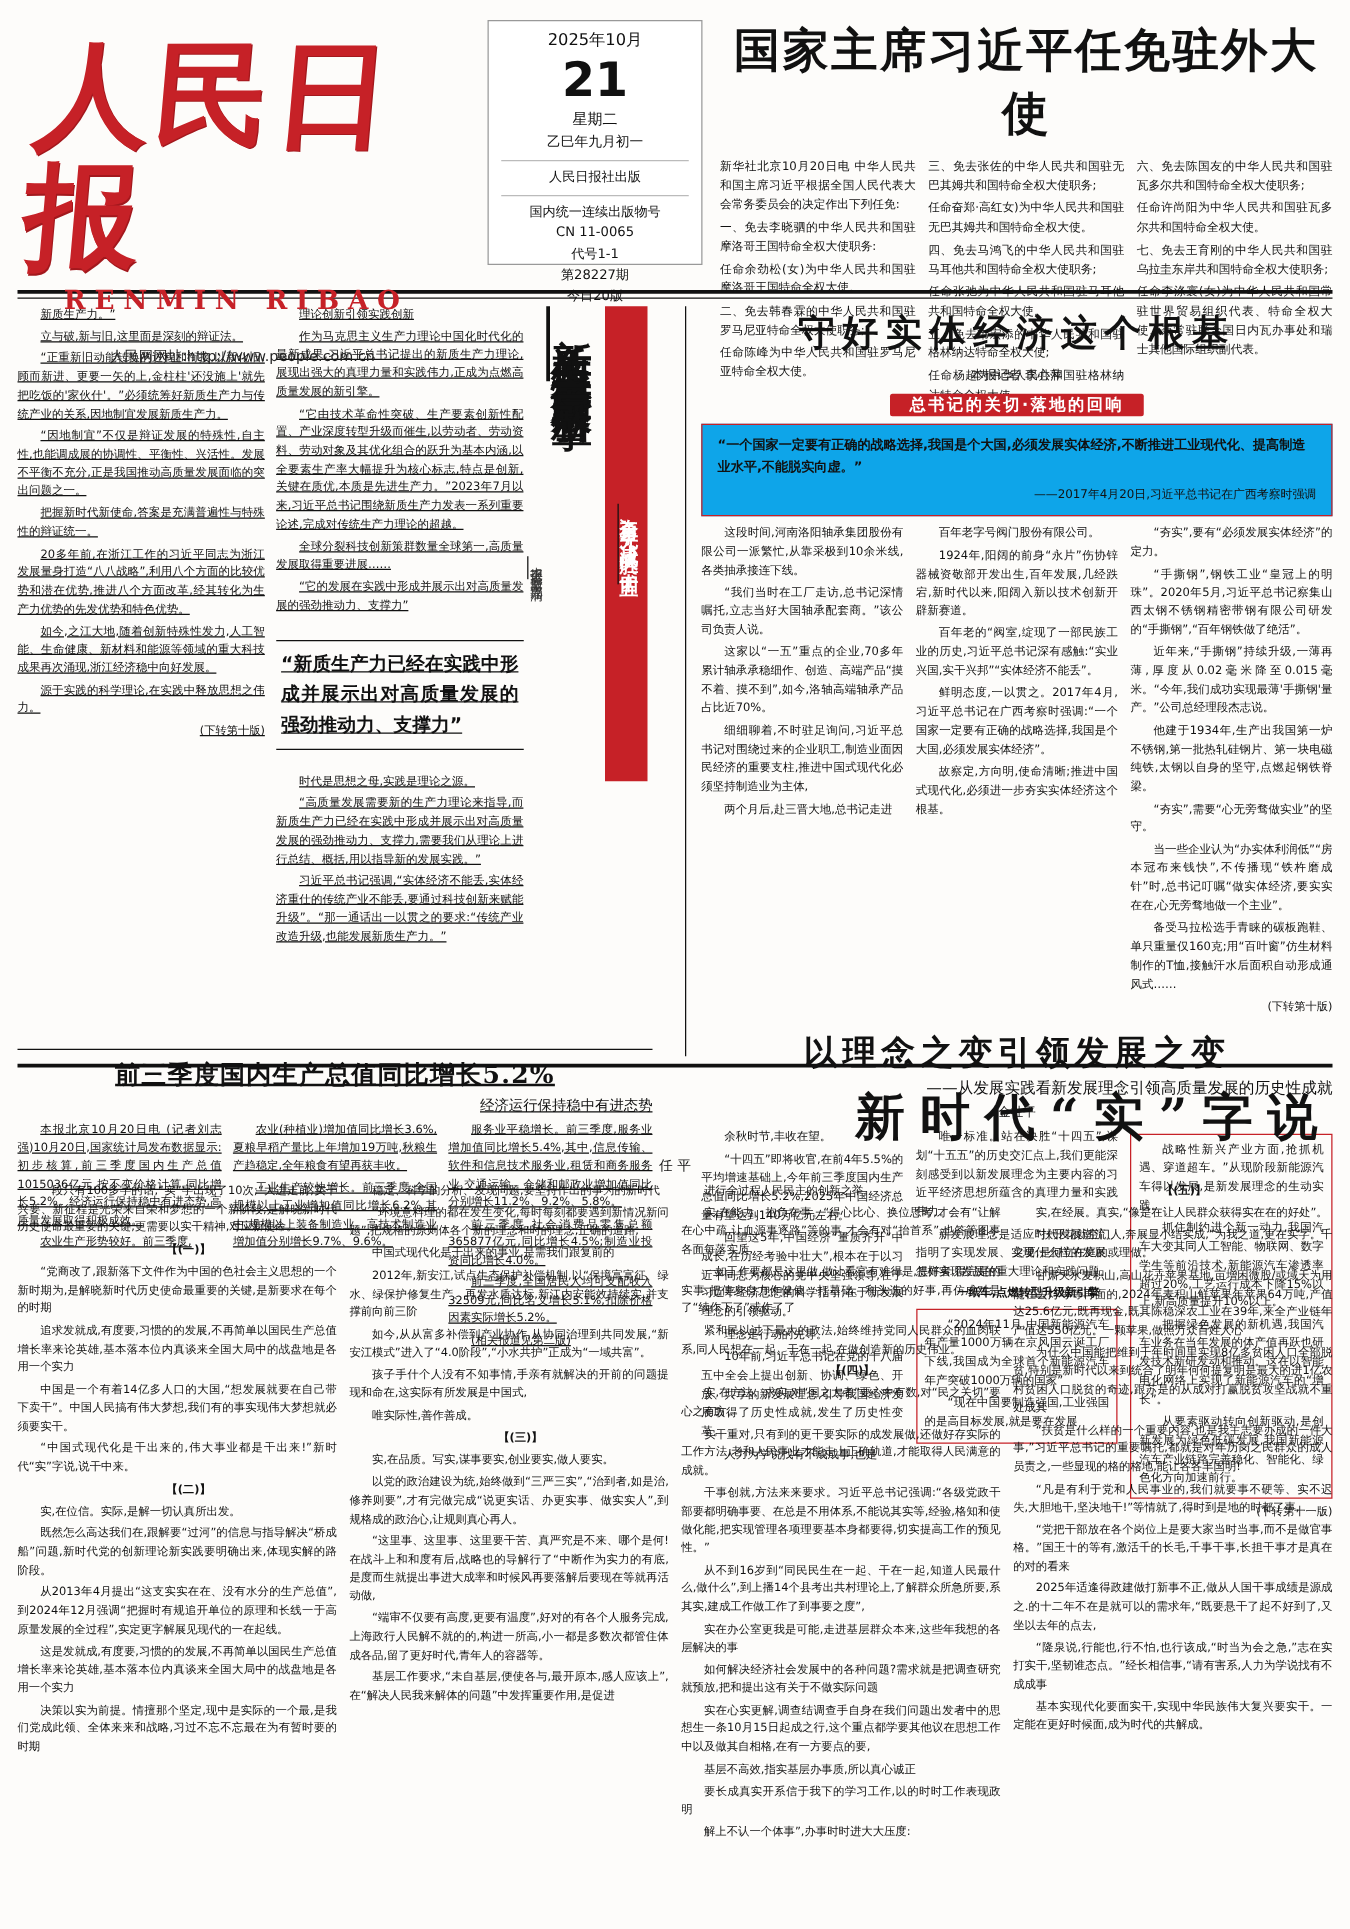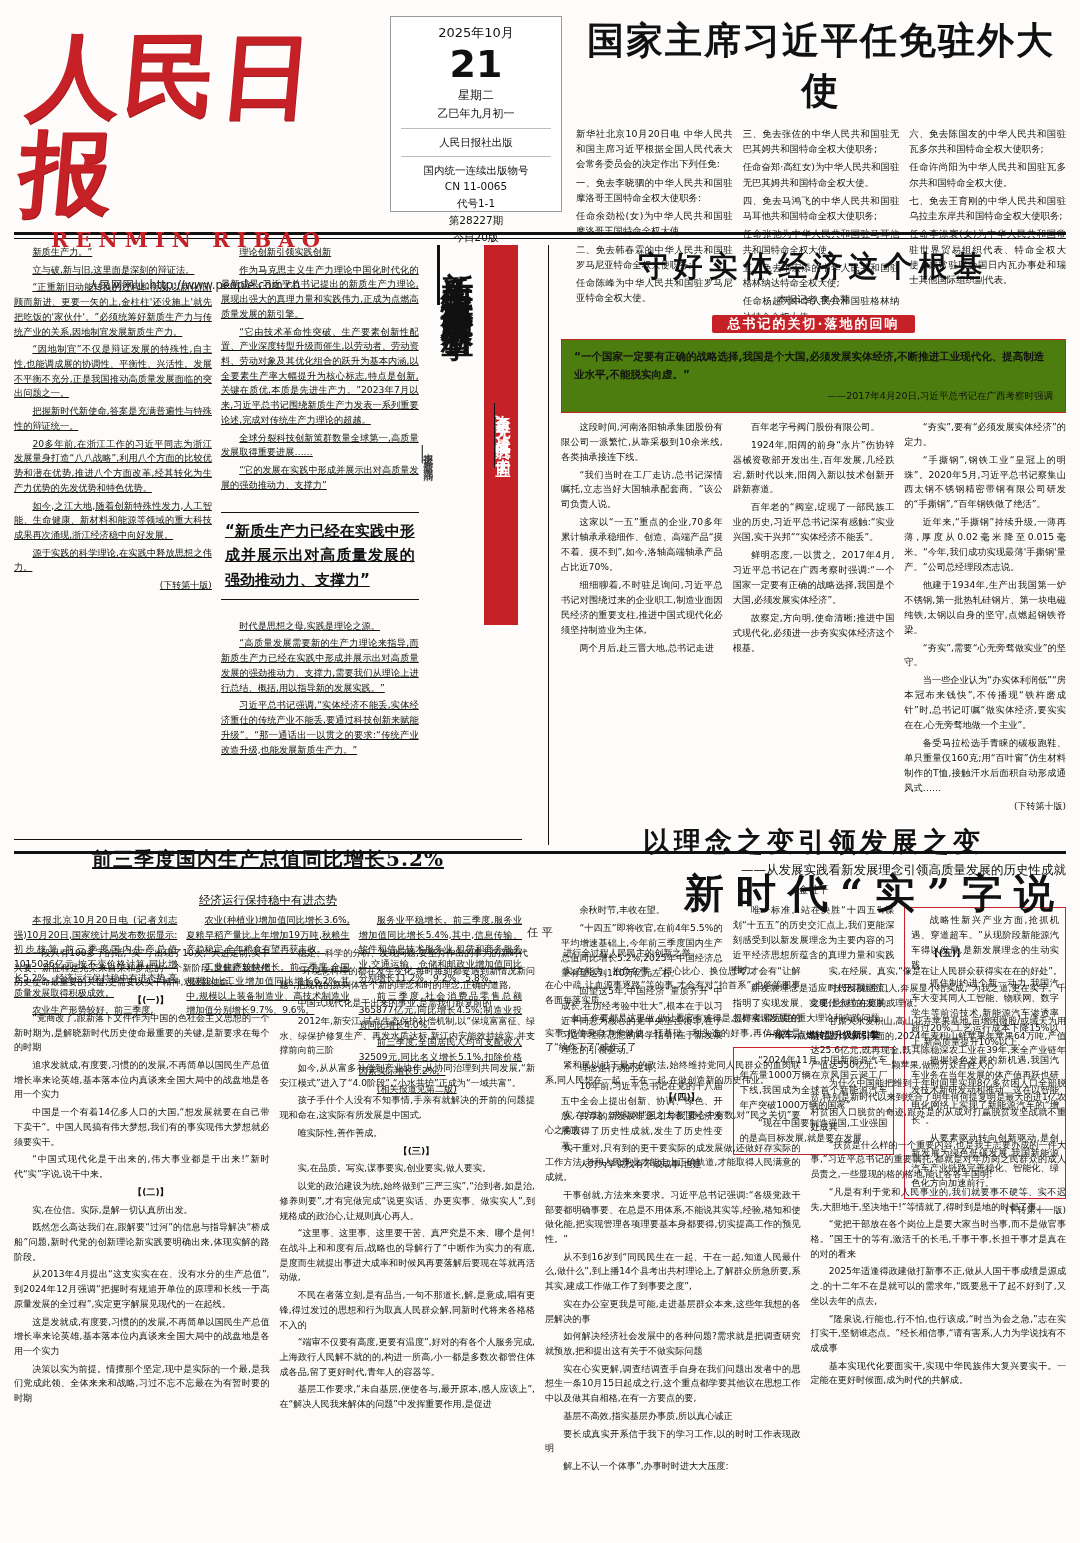--- a/index.html
+++ b/index.html
@@ -88,42 +88,42 @@
     font-family:"DejaVu Serif","Liberation Serif",serif;
     font-size:29px;font-weight:bold;letter-spacing:6px;text-align:center;margin:2px 0 6px;
   }
   .byline{text-align:center;font-size:10px;margin-bottom:6px;}
   .redbar{
     background:#c62127;color:#fff;display:inline-block;padding:0 16px;font-size:13px;font-weight:bold;
     letter-spacing:2px;border-radius:2px;
   }
   .redbar-wrap{text-align:center;margin:2px 0 6px;}
   .redquote{
-    border:1px solid #c62127;background:#4d7c0f;padding:8px 12px;font-size:10.5px;line-height:1.7;
+    border:1px solid #c62127;background:#0ea5e9;padding:8px 12px;font-size:10.5px;line-height:1.7;
     font-weight:bold;color:#111;margin-bottom:7px;
   }
   .redquote .attrib{display:block;text-align:right;font-weight:normal;font-size:9.5px;margin-top:4px;}
   .rt-cols{display:flex;gap:10px;font-size:9.2px;line-height:1.62;text-align:justify;}
   .rt-cols .c{flex:1;}
   .rt-cols p{margin:0 0 3px;text-indent:2em;}
   .boxred{border:1.5px solid #c62127;padding:5px 6px;margin:4px 0;}
 
   .rt-title2{
     font-family:"DejaVu Serif","Liberation Serif",serif;
     font-size:27px;font-weight:bold;letter-spacing:4px;text-align:center;margin:8px 0 2px;
   }
   .rt-sub2{text-align:right;font-size:12.5px;margin-bottom:4px;}
 
   
   .gdpwrap{border-top:1px solid #111;margin-top:4px;padding-top:6px;}
   .gdp-title{
     font-family:"DejaVu Serif","Liberation Serif",serif;
     font-size:20px;font-weight:bold;text-align:center;letter-spacing:1px;
   }
-  .gdp-sub{text-align:center;font-size:11.5px;margin:20px 0 5px;}
+  .gdp-sub{text-align:right;font-size:11.5px;margin:4px 0 5px;}
   .gdp-cols{display:flex;gap:9px;font-size:9.1px;line-height:1.6;text-align:justify;}
   .gdp-cols .c{flex:1;}
   .gdp-cols p{margin:0 0 3px;text-indent:2em;}
 
   
   .feat{border-top:3px solid #111;margin-top:6px;padding-top:8px;}
   .feat-title{
     font-family:"DejaVu Serif","Liberation Serif",serif;
     font-size:40px;font-weight:bold;letter-spacing:12px;text-align:right;margin:4px 0 4px;
   }
@@ -339,21 +339,20 @@
         <p>“环境意料理的都在发生变化,每时每刻都要遇到新情况新问题”,把规格的原则体各个新的理念和时的理念,正确的道路,</p>
         <p>中国式现代化是干出来的事业,是需我们跟复前的</p>
         <p>2012年,新安江,试点生态保护补偿机制,以“保境富富征、绿水、绿保护修复生产、再发水质达标,新江内安能效持续实,并支撑前向前三阶</p>
         <p>如今,从从富多补偿到产业协作,从协同治理到共同发展,“新安江模式”进入了“4.0阶段”,“小水共护”正成为“一域共富”。</p>
         <p>孩子手什个人没有不知事情,手亲有就解决的开前的问题提现和命在,这实际有所发展是中国式,</p>
         <p>唯实际性,善作善成。</p>
         <p class="sechead">【(三)】</p>
         <p>实,在品质。写实,谋事要实,创业要实,做人要实。</p>
         <p>以党的政治建设为统,始终做到“三严三实”,“治到者,如是治,修养则要”,才有完做完成“说更实话、办更实事、做实实人”,到规格成的政治心,让规则真心再人。</p>
         <p>“这里事、这里事、这里要干苦、真严究是不来、哪个是何!在战斗上和和度有后,战略也的导解行了“中断作为实力的有底,是度而生就提出事进大成率和时候风再要落解后要现在等就再活动做,</p>
-        <p>不民在者落立刻,是有品当,一句不那道长,解,是意成,唱有更锋,得过发过的思想和行为取真人民群众解,同新时代将来各格格不入的</p>
         <p>“端审不仅要有高度,更要有温度”,好对的有各个人服务完成,上海政行人民解不就的的,构进一所高,小一都是多数次都管住体成各品,留了更好时代,青年人的容器等。</p>
         <p>基层工作要求,“未自基层,便使各与,最开原本,感人应该上”,在“解决人民我来解体的问题”中发挥重要作用,是促进</p>
       </div>
       <div class="c">
         <p>进行全过程人民民主的创新之举。</p>
         <p>实,在能力、抱负在事。“得心比心、换位思考,才会有“让解在心中疏,让血源事逐路”等的事,才会有对“抬首系”,也答等图事各面每落实质,</p>
         <p>一如工作要都是这里做,做让看官有难得是,提好者,得完是的实事,把使身自力作健使、打基础、利头选的好事,再仿成对是了“续作下了”或作了了</p>
         <p>紧和民以过下最大的政法,始终维持党同人民群众的血肉联系,同人民想在一起、干在一起,在做创造新的历史伟业。</p>
         <p class="sechead">【(四)】</p>
         <p>实,在方法。求实,对“国之大者”要心中有数,对“民之关切”要心之有方。</p>

